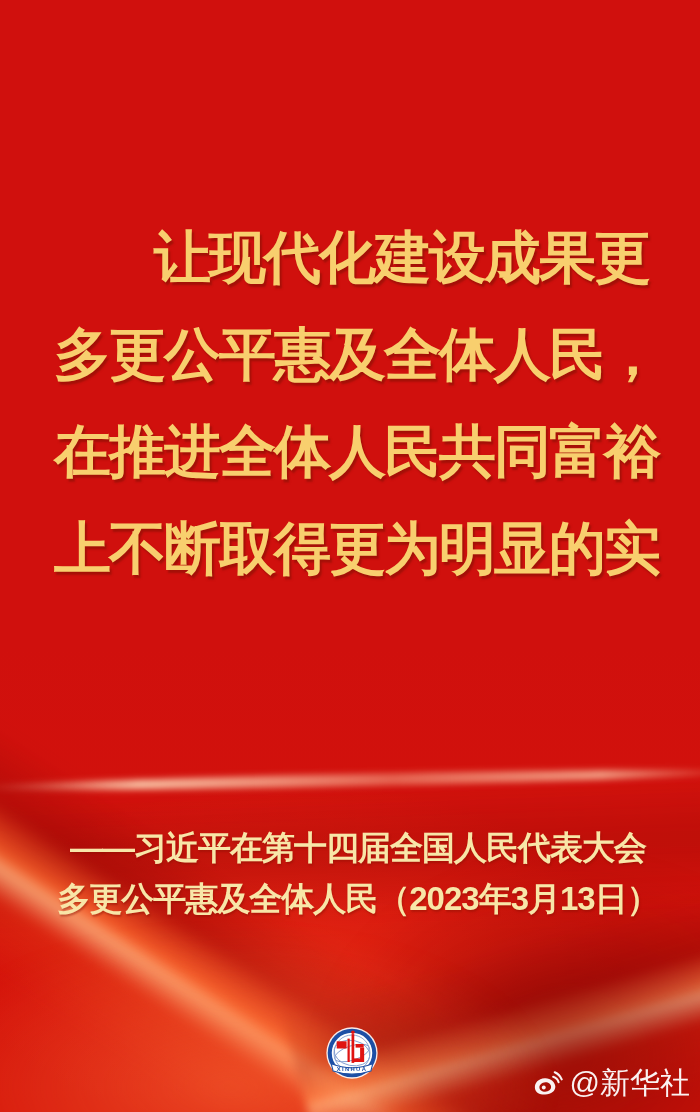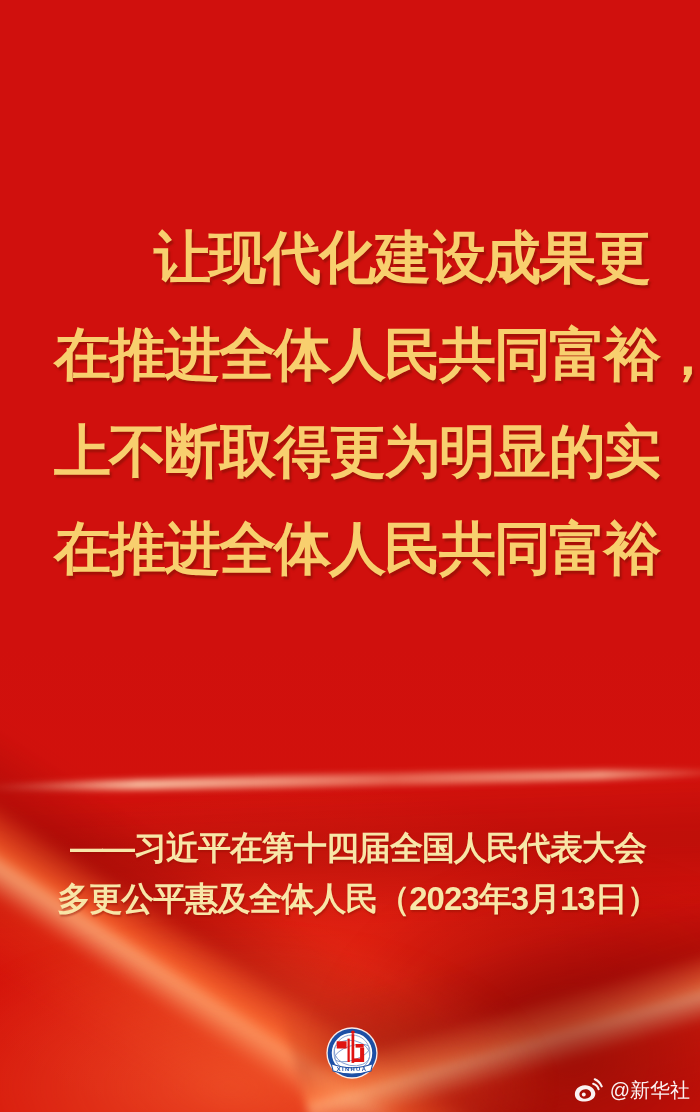--- a/index.html
+++ b/index.html
@@ -43,45 +43,45 @@
     position:absolute;left:0;top:822px;width:700px;z-index:2;text-align:center;
     font-weight:700;font-size:33px;line-height:51px;letter-spacing:-1px;
     color:#f8e6a8;text-shadow:1px 2px 2px rgba(140,18,4,.45);
   }
   .attribution div{white-space:nowrap;padding-left:16px;}
   
   .logo{position:absolute;left:325px;top:1026px;width:54px;height:54px;z-index:2;}
   .logo svg{display:block;}
   
   .watermark{
-    position:absolute;right:10px;bottom:8px;z-index:2;display:flex;align-items:flex-start;gap:7px;
-    color:#ffffff;font-size:20px;opacity:.95;
+    position:absolute;right:10px;bottom:8px;z-index:2;display:flex;align-items:center;gap:7px;
+    color:#ffffff;font-size:30px;opacity:.95;
   }
   .wb-icon svg{display:block;}
 </style>
 </head>
 <body>
 
 <div class="poster">
 
   <div class="silk">
     <div class="wash"></div>
     <div class="folddark"></div>
     <div class="streak"></div>
     <div class="ribbon-a"></div>
     <div class="ribbon-b"></div>
     <div class="corner-dark"></div>
     <div class="bottom-glow"></div>
   </div>
 
   <div class="quote">
     <div class="qline indent">让现代化建设成果更</div>
-    <div class="qline">在推进全体人民共同富裕，</div>
+    <div class="qline">多更公平惠及全体人民，</div>
+    <div class="qline">在推进全体人民共同富裕</div>
     <div class="qline">上不断取得更为明显的实</div>
-    <div class="qline">在推进全体人民共同富裕</div>
   </div>
 
   <div class="attribution">
     <div>——习近平在第十四届全国人民代表大会</div>
     <div>多更公平惠及全体人民（2023年3月13日）</div>
   </div>
 
   <div class="logo">
     <svg width="54" height="54" viewBox="0 0 60 60">
       <circle cx="30" cy="30" r="28.5" fill="#ffffff" opacity=".9"></circle>

